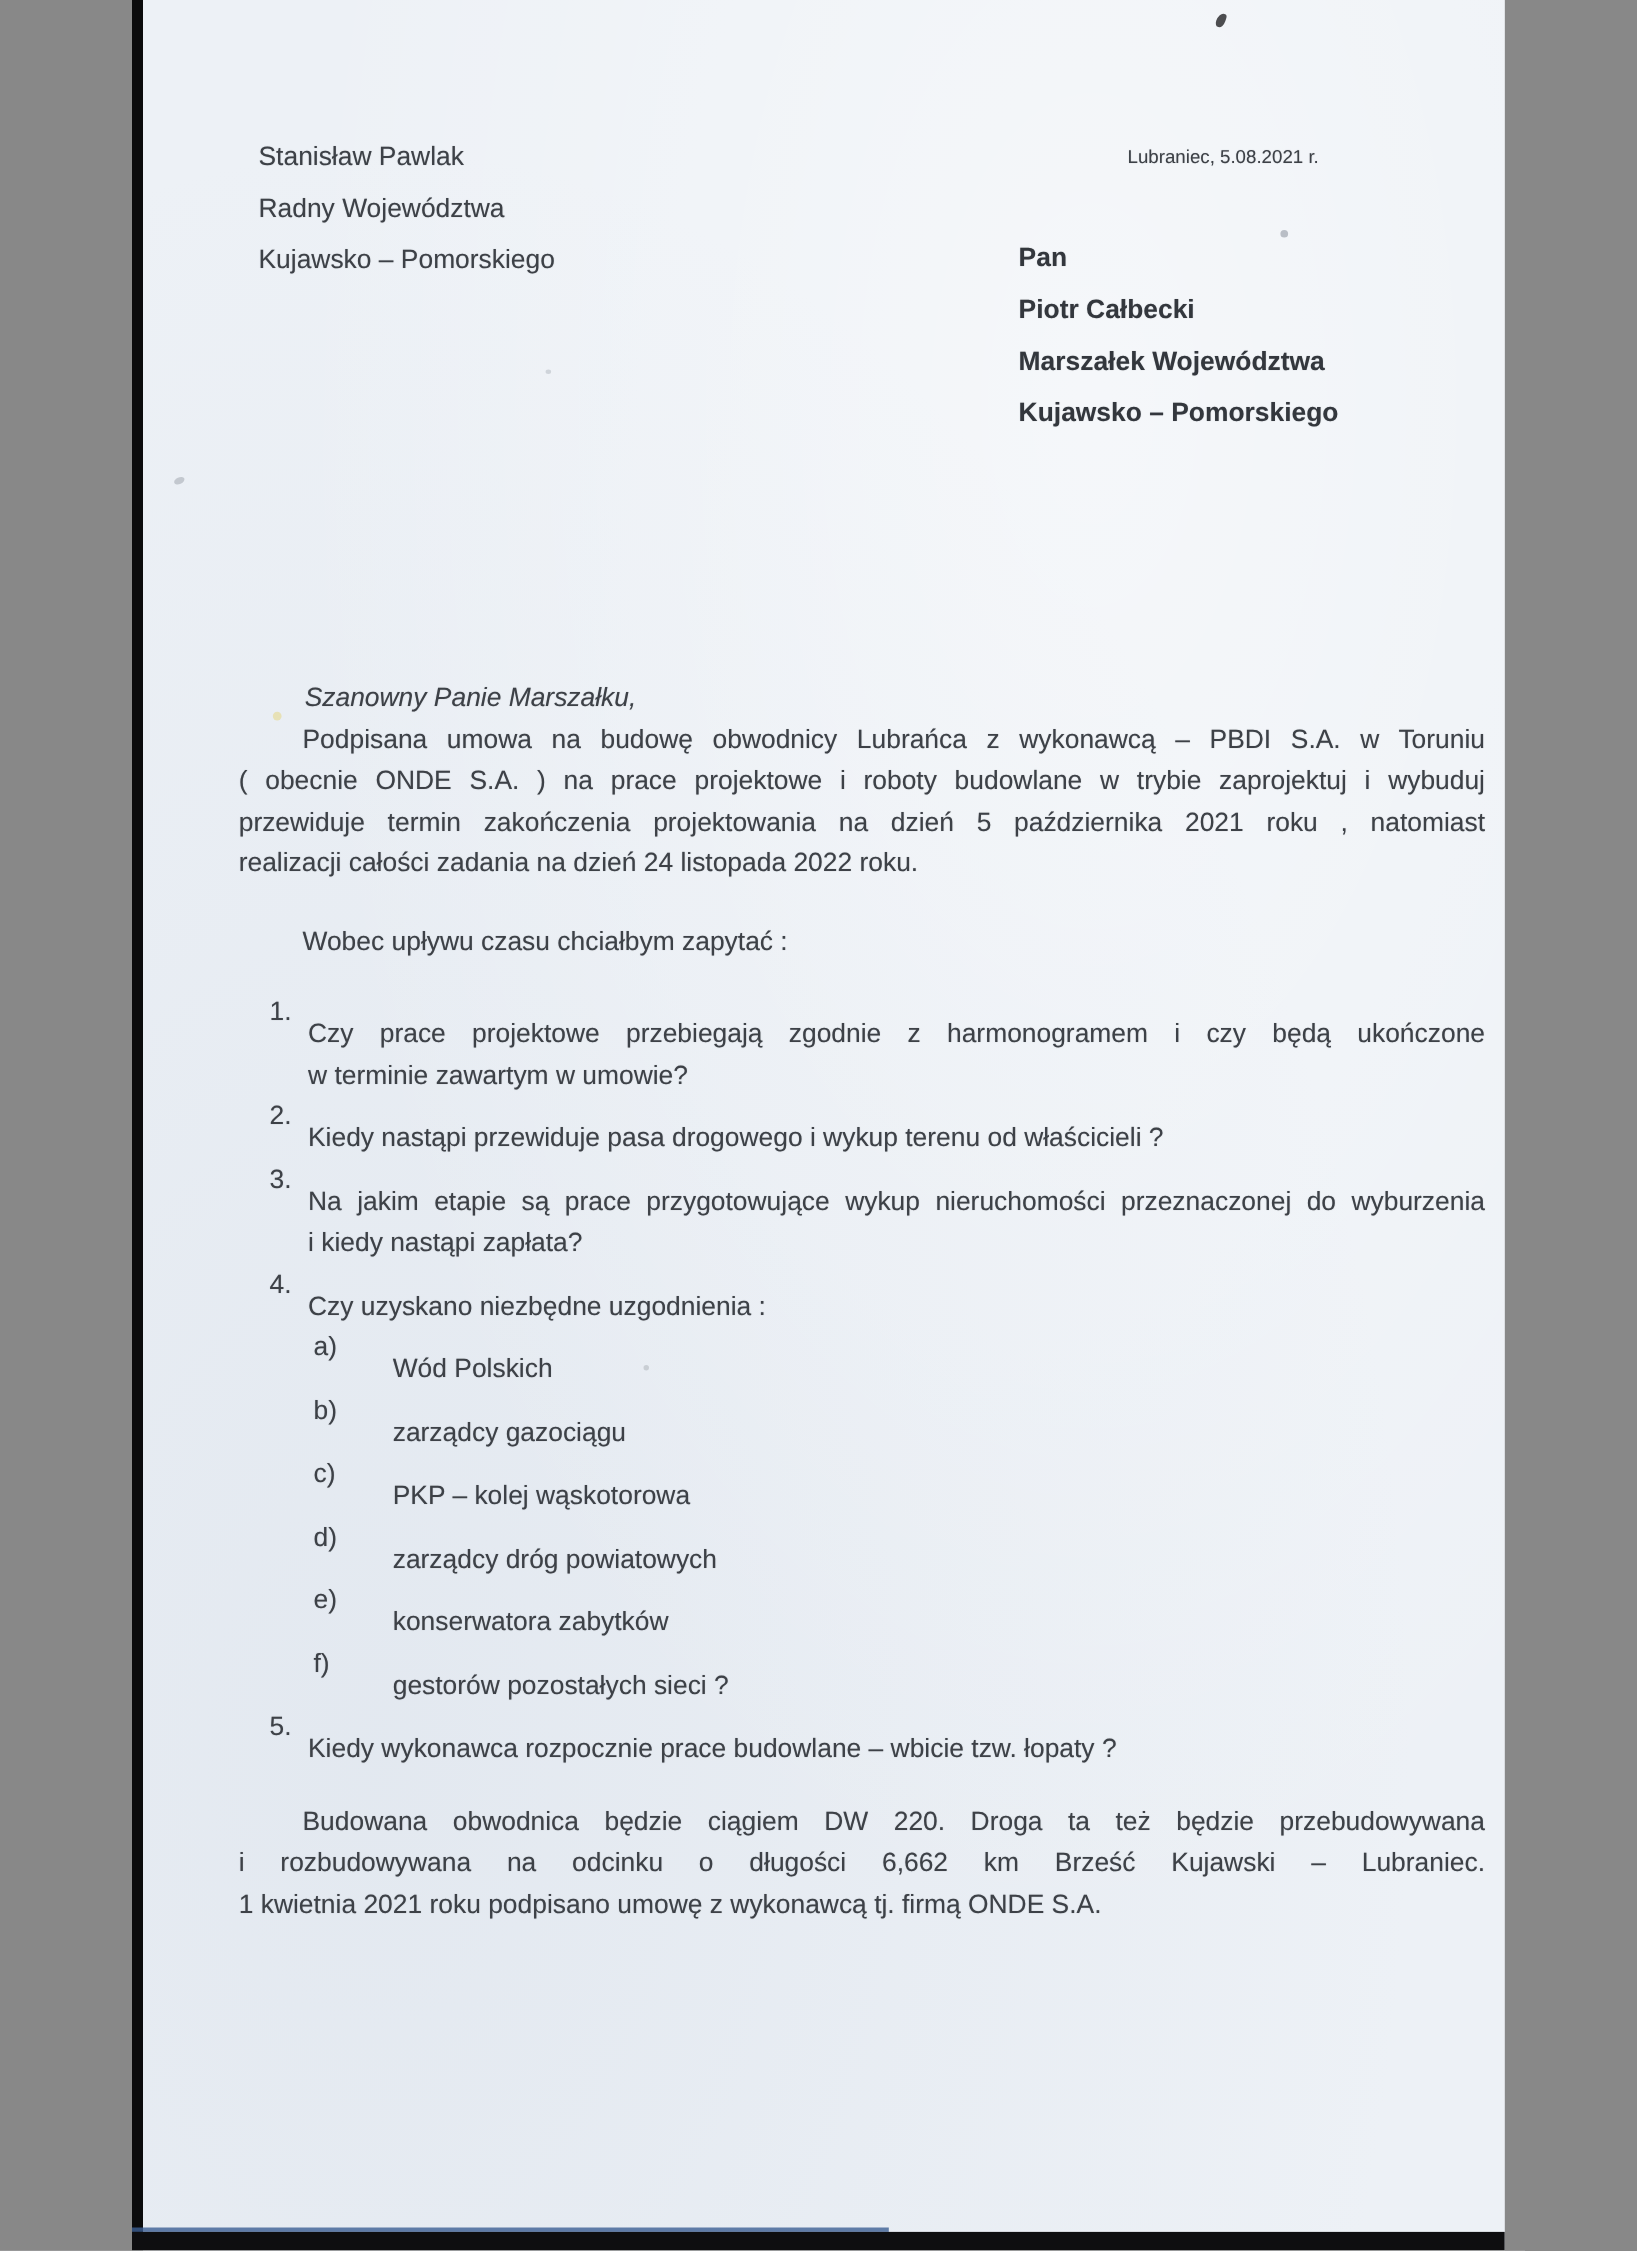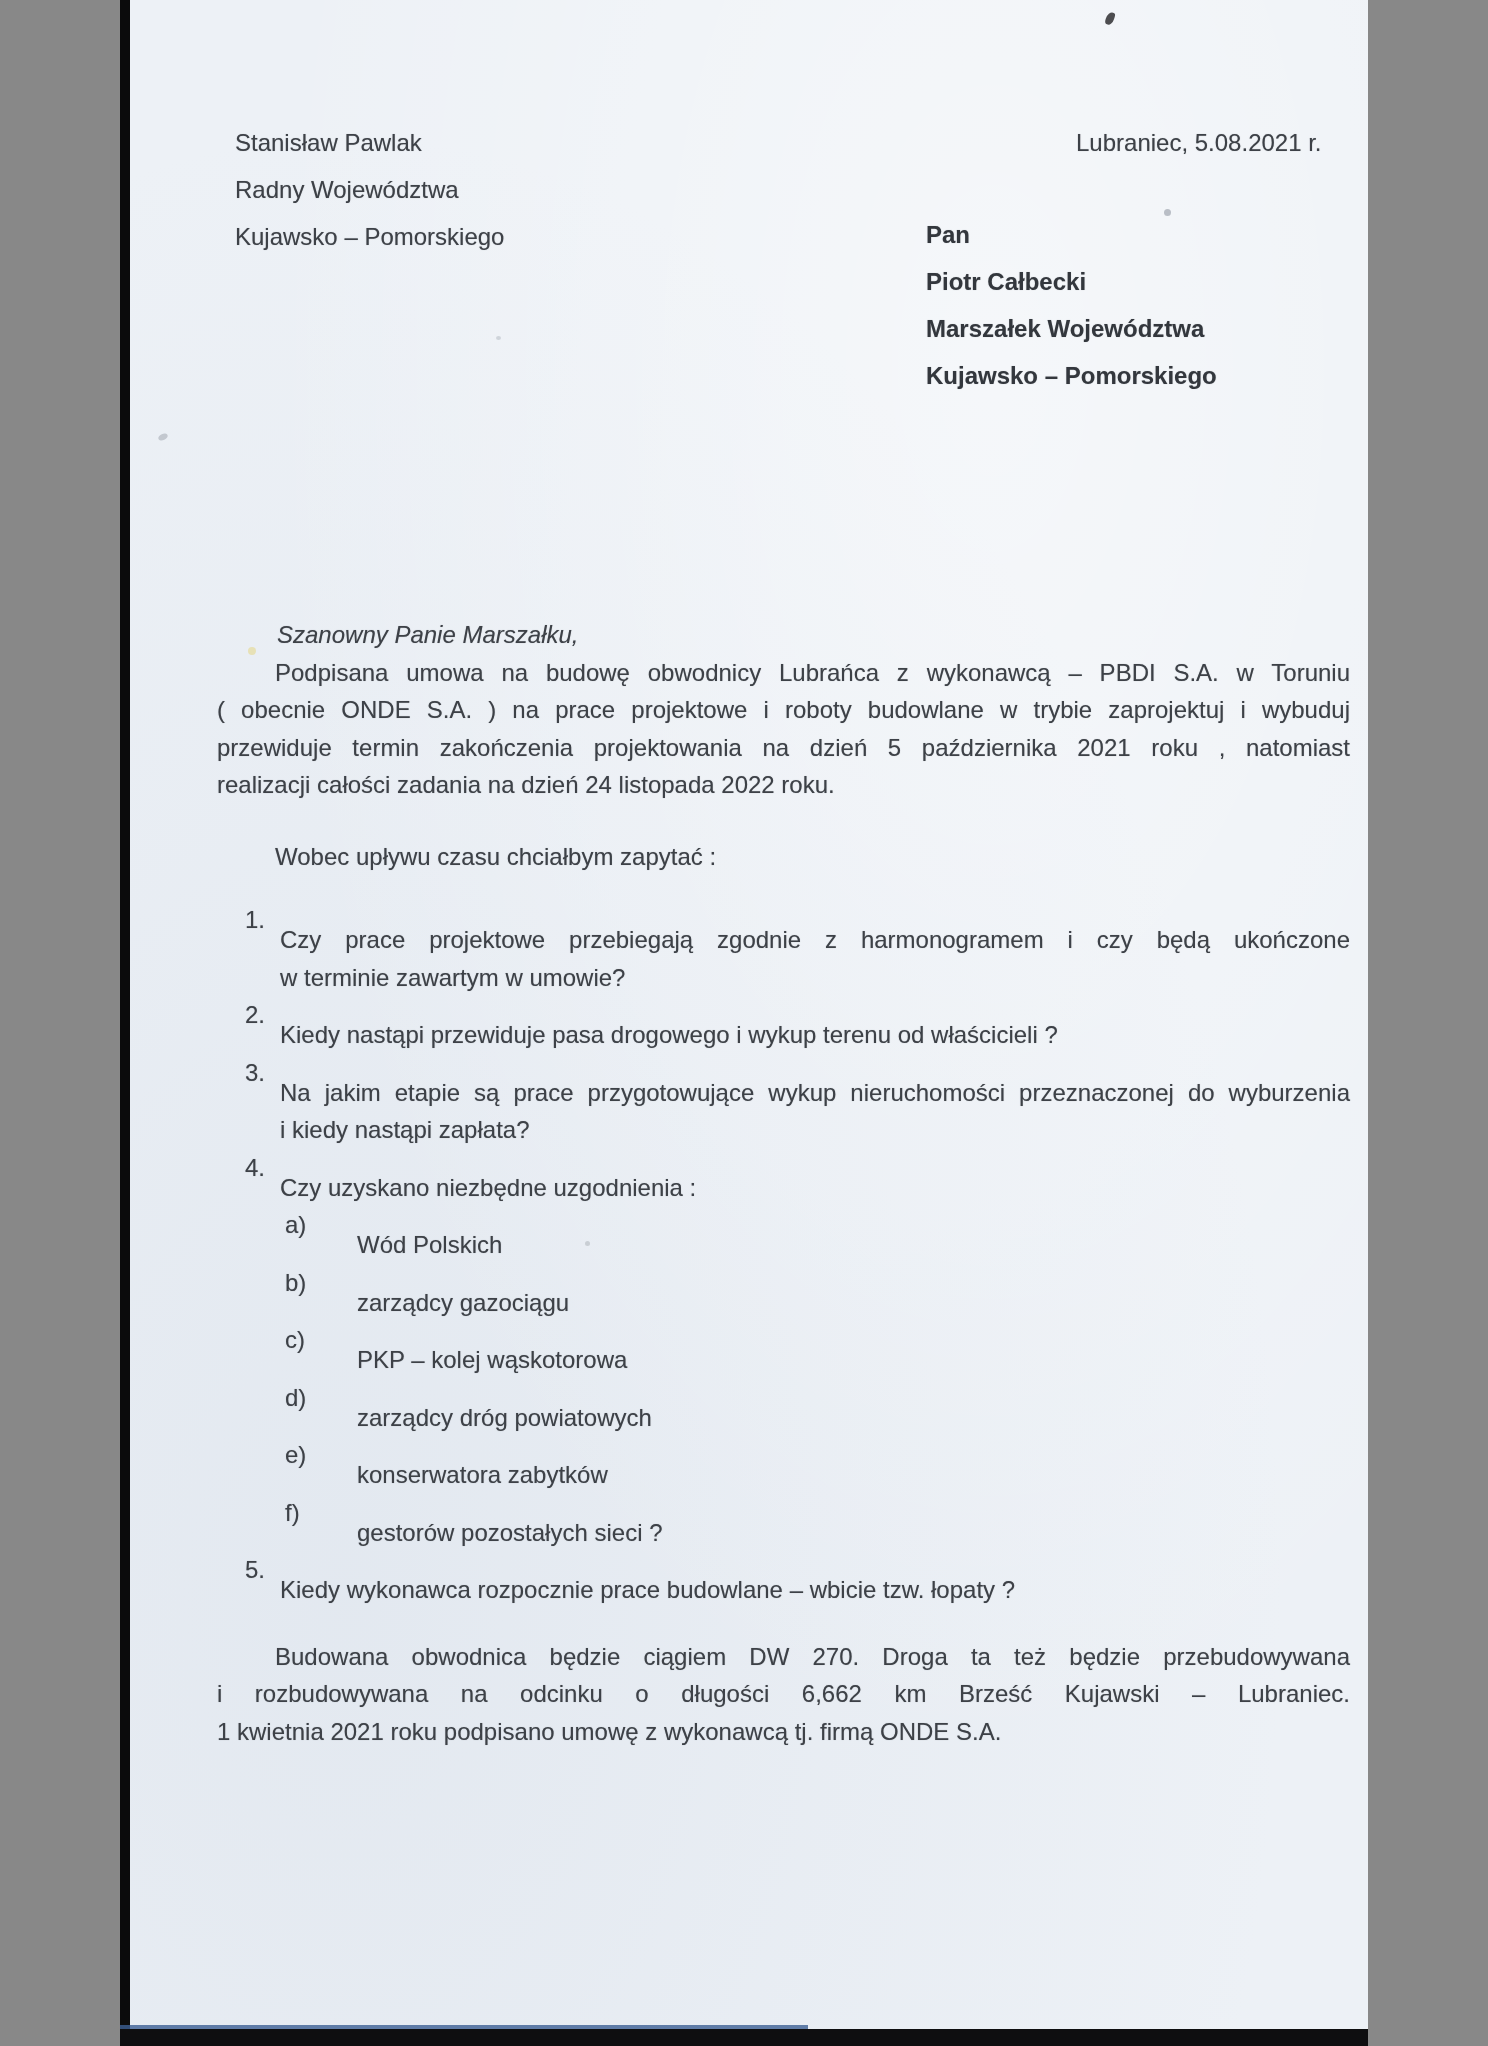--- a/index.html
+++ b/index.html
@@ -13,21 +13,21 @@
       radial-gradient(ellipse at 18% 78%, rgba(203,213,226,0.30), transparent 65%),
       #edf1f6;
     overflow:hidden;
     font-family:"Liberation Sans","DejaVu Sans",sans-serif;
     color:#3d4147;
     text-shadow:0 0 1px rgba(61,65,71,0.35);
   }
 
   
   .sender{position:absolute;left:115px;top:119px;font-size:24px;line-height:47px;}
-  .dateline{position:absolute;left:956px;top:119px;font-size:24px;line-height:47px;}
+  .dateline{position:absolute;left:905px;top:119px;font-size:17px;line-height:47px;}
   .recipient{position:absolute;left:806px;top:211px;font-size:24px;line-height:47px;
              font-weight:bold;color:#33373d;}
 
   
   .body{position:absolute;left:97px;top:616px;width:1133px;
         font-size:24px;line-height:37.5px;}
   .line{min-height:37.5px;}
   .just{text-align:justify;text-align-last:justify;}
   .first-indent{text-indent:58px;}
   .greeting{font-style:italic;padding-left:60px;}
@@ -163,21 +163,21 @@
       <div class="q-row">
         <span class="q-marker">5.</span>
         <div class="q-text">
           <div class="line">Kiedy wykonawca rozpocznie prace budowlane – wbicie tzw. łopaty ?</div>
         </div>
       </div>
 
     </div>
 
     <div class="para3">
-      <div class="line just first-indent">Budowana obwodnica będzie ciągiem DW 270. Droga ta też będzie przebudowywana</div>
+      <div class="line just first-indent">Budowana obwodnica będzie ciągiem DW 220. Droga ta też będzie przebudowywana</div>
       <div class="line just">i rozbudowywana na odcinku o długości  6,662 km Brześć Kujawski – Lubraniec.</div>
       <div class="line">1 kwietnia 2021 roku podpisano umowę z wykonawcą tj. firmą ONDE S.A.</div>
     </div>
 
   </div>
 
   <div class="right-strip"></div>
   <div class="right-line-soft"></div>
   <div class="right-line"></div>
   <div class="edge-left"></div>

